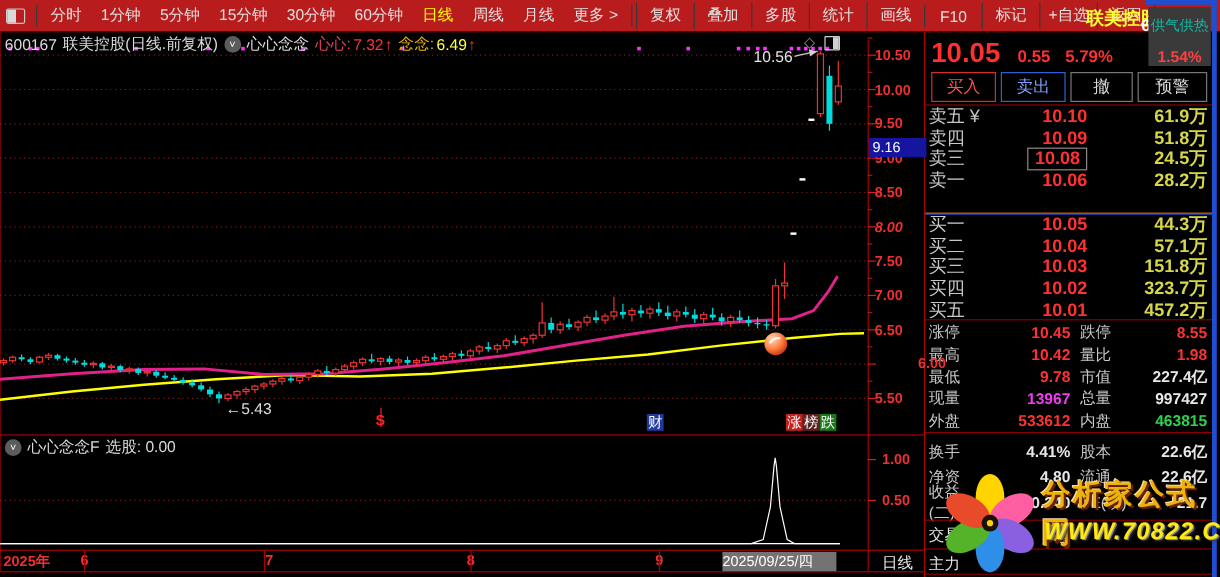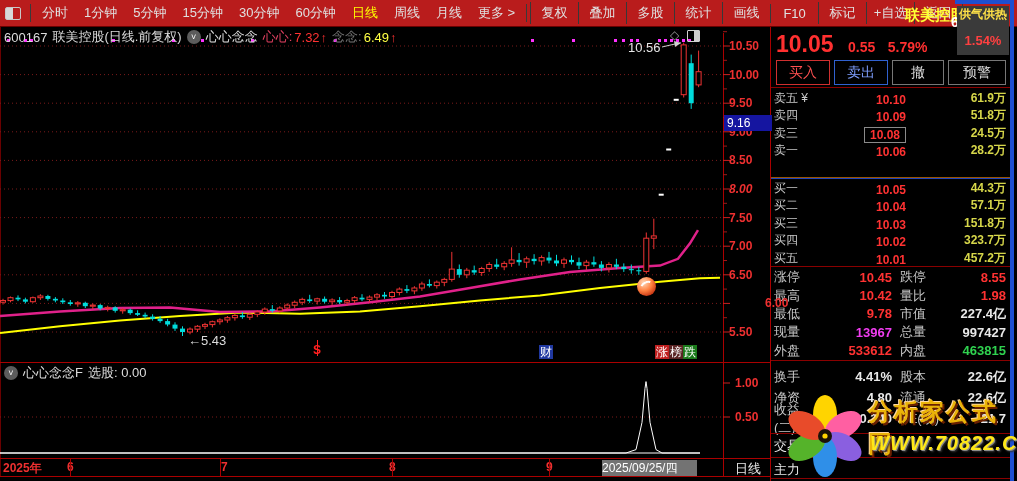--- a/index.html
+++ b/index.html
@@ -18,21 +18,21 @@
   .tool-item:last-child{border-right:1px solid #383838;}
   
   .title-row{color:#dcdcdc;font-size:13px;display:flex;align-items:center;gap:5px;white-space:nowrap;}
   .circlechev{display:inline-flex;width:14px;height:14px;border-radius:50%;background:#5c5c5c;color:#fff;
               font-size:9px;line-height:14px;align-items:center;justify-content:center;}
   
   .pricelabel{color:#ee3030;font-size:12px;font-weight:700;width:42px;text-align:left;}
   .axis-red{color:#ee3030;font-size:12px;font-weight:700;}
   .btn{position:absolute;top:60px;height:23px;display:flex;align-items:center;justify-content:center;
        font-size:14px;background:#000;}
-  .book-row{display:flex;align-items:flex-end;height:17.6px;font-size:12px;}
+  .book-row{display:flex;align-items:center;height:17.6px;font-size:15px;}
   .book-label{width:52px;color:#c8c8c8;}
   .book-price{width:80px;text-align:right;color:#ff3232;font-weight:700;}
   .book-vol{flex:1;text-align:right;color:#d6d64a;font-weight:700;}
   .boxed{border:1px solid #8a8a8a;padding:0 5px;}
   .stat-row{display:flex;align-items:center;height:18.4px;font-size:13px;}
   .stat-l{width:46px;color:#c8c8c8;}
   .stat-v1{width:72px;text-align:right;font-weight:700;}
   .stat-l2{width:56px;padding-left:8px;color:#c8c8c8;}
   .stat-v2{flex:1;text-align:right;font-weight:700;}
   .c-red{color:#ff3232}.c-white{color:#e8e8e8}.c-magenta{color:#f03cf0}.c-green{color:#2fd24f}
@@ -87,21 +87,21 @@
   <div class="abs hline" style="left:0;top:26px;width:1017px;background:#6a0000;"></div>
 
   <div class="abs" style="left:905px;top:6px;white-space:nowrap;">
     <span style="color:#ffff33;font-size:15px;font-weight:700;">联美控股</span><span style="color:#00dcdc;font-size:11px;">罗素中盘</span>
   </div>
   <div class="abs" style="left:903px;top:13px;white-space:nowrap;">
     <span style="color:#ffffff;font-size:14px;font-weight:700;margin-left:48px;">600167</span>
     <span style="color:#ff3232;font-size:10px;font-weight:700;vertical-align:top;">R</span>
   </div>
   <div class="abs" style="left:957px;top:6px;width:52px;height:49px;background:#3a3a3a;text-align:center;">
-    <div style="color:#fde047;font-size:12px;margin-top:0;font-weight:bold;">供气供热</div>
+    <div style="color:#14b8a6;font-size:12px;margin-top:7px;">供气供热</div>
     <div style="color:#ff4040;font-size:13px;font-weight:700;margin-top:10px;">1.54%</div>
   </div>
 
   <div class="abs" style="left:776px;top:31px;">
     <span style="color:#ff3030;font-size:23px;font-weight:700;">10.05</span>
     <span style="color:#ff3030;font-size:14px;font-weight:700;margin-left:10px;">0.55</span>
     <span style="color:#ff3030;font-size:14px;font-weight:700;margin-left:8px;">5.79%</span>
   </div>
   <div class="btn" style="left:776px;width:52px;border:1px solid #d03030;color:#ff5050;">买入</div>
   <div class="btn" style="left:834px;width:52px;border:1px solid #3061d0;color:#7f9fff;">卖出</div>
@@ -483,21 +483,21 @@
     </svg>
 
   <div class="abs title-row" style="left:4px;top:28px;">
     <span>600167</span>
     <span>联美控股(日线.前复权)</span>
     <span class="circlechev">˅</span>
     <span>心心念念</span>
     <span style="color:#e04060;">心心:</span>
     <span style="color:#ff3232;margin-left:-3px;">7.32</span>
     <span style="color:#ff3232;margin-left:-4px;">↑</span>
-    <span style="color:#737373;">念念:</span>
+    <span style="color:#eab308;">念念:</span>
     <span style="color:#ffff44;margin-left:-3px;">6.49</span>
     <span style="color:#ff3232;margin-left:-4px;">↑</span>
   </div>
   <div class="abs" style="left:670px;top:28px;color:#909090;font-size:12px;">◇</div>
   <div class="abs splitico" style="left:687px;top:30px;"></div>
 
   <div id="price-axis">
       <div class="abs pricelabel" style="left: 729px; top: 39px;">10.50</div>
       <div class="abs pricelabel" style="left: 729px; top: 67.6px;">10.00</div>
       <div class="abs pricelabel" style="left: 729px; top: 96.2px;">9.50</div>

